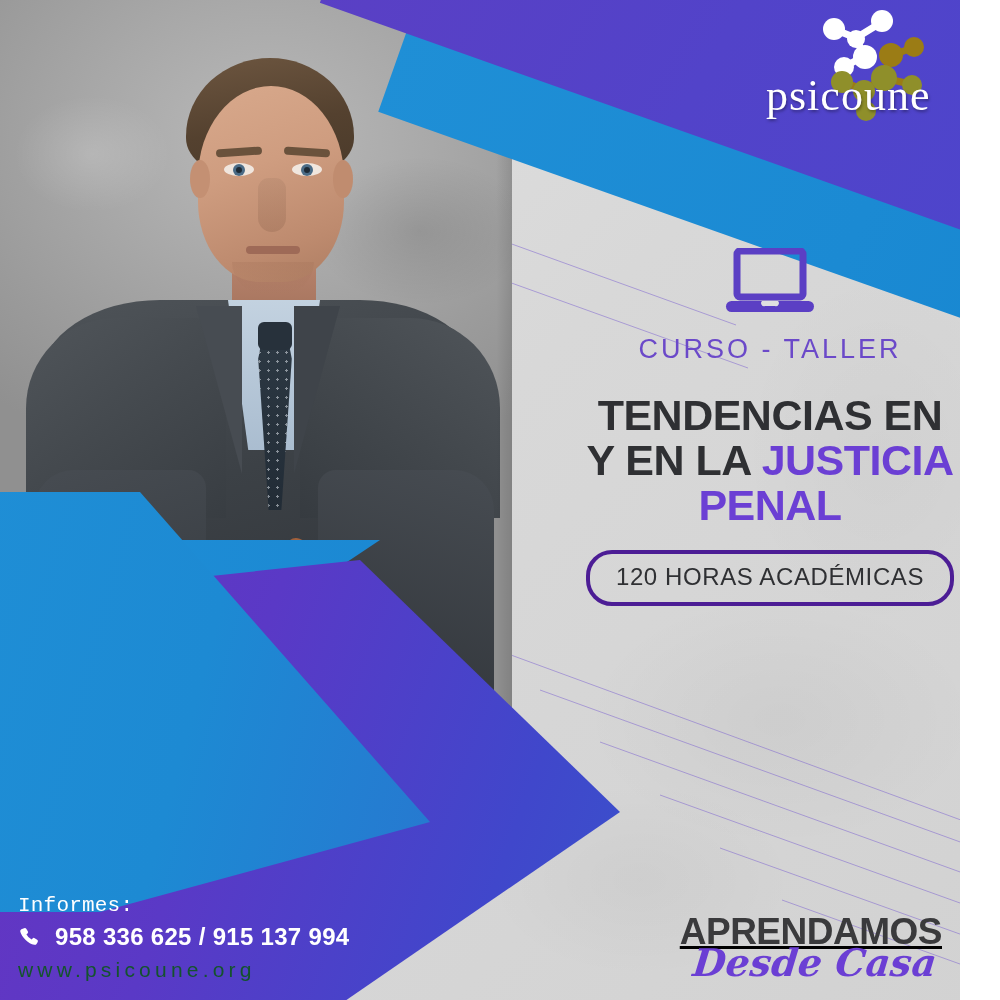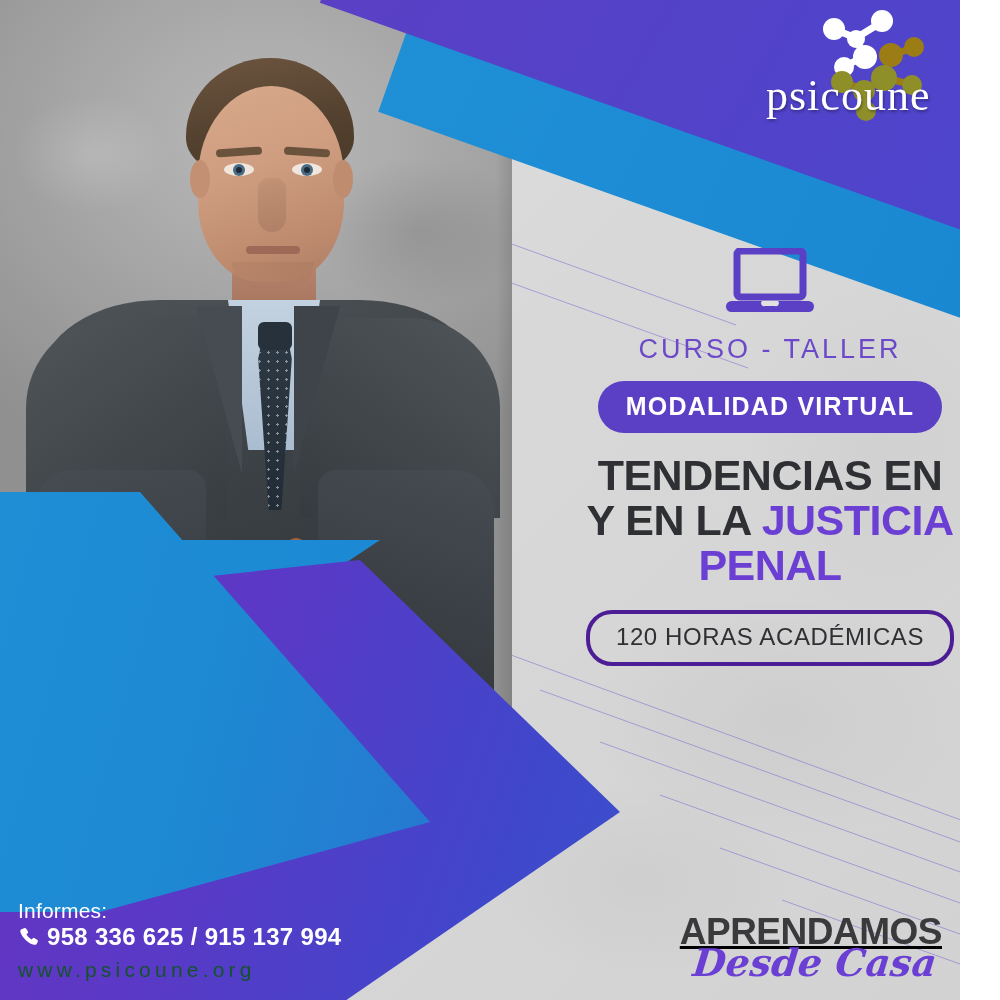--- a/index.html
+++ b/index.html
@@ -217,21 +217,21 @@
     left: 540px; top: 248px;
     width: 460px;
     text-align: center;
   }
   .laptop-icon { display:block; margin: 0 auto 18px; }
   .kicker {
     font-size: 27px;
     letter-spacing: 3px;
     color: #6b49c9;
     font-weight: 400;
-    margin: 0 0 16px;
+    margin: 0 0 28px;
   }
   .badge {
     display: inline-block;
     background: #5b3fc4;
     color: #ffffff;
     font-size: 25px;
     font-weight: 700;
     letter-spacing: 1.2px;
     padding: 11px 28px 12px;
     border-radius: 26px;
@@ -264,24 +264,24 @@
     font-family: "Liberation Serif", serif;
     font-size: 44px;
     color: #ffffff;
     letter-spacing: 1px;
     text-shadow: 1px 2px 3px rgba(0,0,0,0.35);
   }
 
   
   .contact { position:absolute; left: 18px; bottom: 18px; color:#ffffff; }
   .contact .informes {
-    font-size: 21px; font-weight: 400; letter-spacing: 0.2px;
+    font-size: 21px; font-weight: 400; margin-bottom: 6px; letter-spacing: 0.2px; font-family: Liberation Mono, monospace;
   }
   .contact .phone-row {
-    display:flex; align-items:center; gap: 7px; margin-bottom: 7px;
+    display:flex; align-items:center; gap: 15px; margin-bottom: 7px;
   }
   .contact .phones { font-size: 24px; font-weight: 700; letter-spacing: 0.3px; }
   .contact .web {
     font-size: 21px; font-weight: 300; letter-spacing: 4.2px; color:#14532d;
   }
 
   
   .tagline { position:absolute; right: 18px; bottom: 18px; text-align:right;text-decoration:underline; }
   .tagline .l1 {
     font-size: 37px; font-weight: 700; letter-spacing: -0.5px;
@@ -412,21 +412,20 @@
   <div class="content">
 
     <svg class="laptop-icon" width="92" height="68" viewBox="0 0 92 68">
       <rect x="13" y="3" width="66" height="46" rx="3" fill="none" stroke="#5b3fc4" stroke-width="7"></rect>
       <rect x="2" y="53" width="88" height="11" rx="5.5" fill="#5b3fc4"></rect>
       <path d="M38 53 h16 a3 3 0 0 1 -3 5 h-10 a3 3 0 0 1 -3 -5 z" fill="#e0e0e0"></path>
     </svg>
 
     <div class="kicker">CURSO - TALLER</div>
 
-    <div class="badge">MODALIDAD VIRTUAL</div>
 
     <div class="title">
       <div>TENDENCIAS EN</div>
       <div><span>Y EN LA </span><span class="hl">JUSTICIA</span></div>
       <div class="hl">PENAL</div>
     </div>
 
     <div class="hours">120 HORAS ACADÉMICAS</div>
   </div>
 

